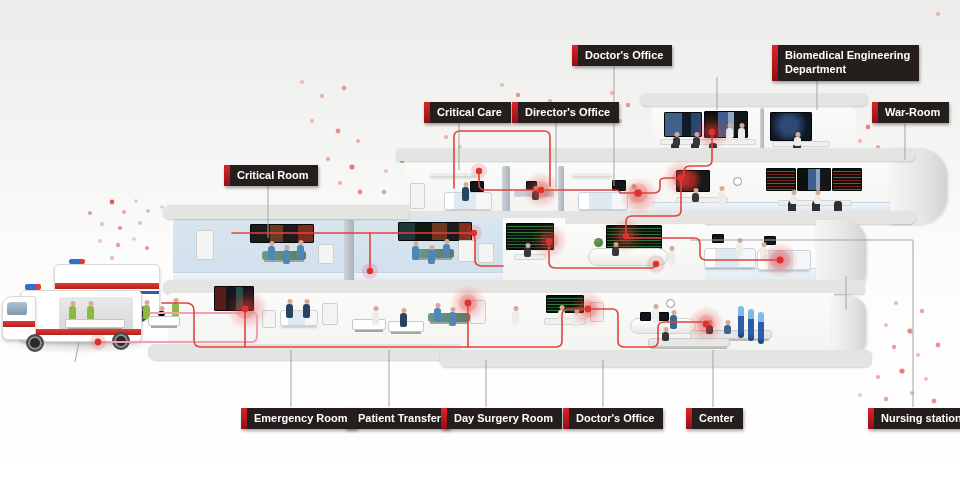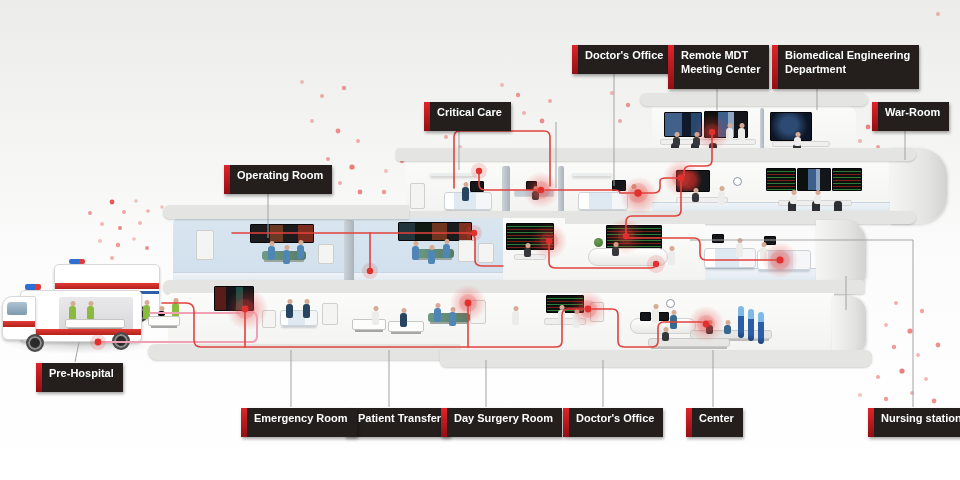--- a/index.html
+++ b/index.html
@@ -46,21 +46,21 @@
   .glow{position:absolute;border-radius:50%;background:radial-gradient(circle,rgba(228,57,52,.50) 0%,rgba(228,57,52,.18) 45%,rgba(228,57,52,0) 72%)}
   
   .amb-body{position:absolute;background:#fff;border:1px solid #d8d8d6;border-radius:5px;box-shadow:0 2px 3px rgba(0,0,0,.2)}
   .stripe-red{position:absolute;background:linear-gradient(180deg,#e23b35,#b3201c)}
   .stripe-blue{position:absolute;background:#2d5fa8}
   .wheel{position:absolute;border-radius:50%;background:#2a2a2a;border:2px solid #4c4c4c;box-shadow:inset 0 0 0 2px #8f8f8f}
   .lightbar{position:absolute;background:linear-gradient(90deg,#2e6fd1 0 60%,#e23b35 60%);border-radius:2px}
   .shadow{position:absolute;background:radial-gradient(ellipse,rgba(0,0,0,.14),rgba(0,0,0,0) 70%);border-radius:50%}
   
   .label{position:absolute;background:#241e1c;border-left:6px solid;border-image:linear-gradient(180deg,#e0252b,#8f0e14) 1;
-         color:#fff;padding:3px 9px 12px 7px;font-size:11px;font-weight:700;line-height:1.3;white-space:nowrap;
+         color:#fff;padding:3px 9px 4px 7px;font-size:11px;font-weight:700;line-height:1.3;white-space:nowrap;
          box-shadow:1px 2px 3px rgba(0,0,0,.35)}
   .label span{display:block}
   svg{position:absolute;left:0;top:0}
 </style>
 </head>
 <body>
 
 <div id="stage">
 
   <svg width="960" height="480">
@@ -390,39 +390,35 @@
           <circle cx="638" cy="193" r="3.8"></circle>
           <circle cx="681" cy="178" r="3.4"></circle>
           <circle cx="712" cy="132" r="3.2"></circle>
       </g>
     </g>
   </svg>
 
   <div class="label" style="left:572px;top:45px">
       <span>Doctor's Office</span>
     </div>
-  <div class="label" style="left:668px;top:45px">
-      <span>Remote MDT</span>
-      <span>Meeting Center</span>
-    </div>
   <div class="label" style="left:424px;top:102px">
       <span>Critical Care</span>
     </div>
   <div class="label" style="left:772px;top:45px">
       <span>Biomedical Engineering</span>
       <span>Department</span>
     </div>
+  <div class="label" style="left:512px;top:102px">
+      <span>Director's Office</span>
+    </div>
   <div class="label" style="left:872px;top:102px">
       <span>War-Room</span>
     </div>
   <div class="label" style="left:224px;top:165px">
-      <span>Operating Room</span>
-    </div>
-  <div class="label" style="left:36px;top:363px">
-      <span>Pre-Hospital</span>
+      <span>Critical Room</span>
     </div>
   <div class="label" style="left:345px;top:408px">
       <span>Patient Transfer</span>
     </div>
   <div class="label" style="left:241px;top:408px">
       <span>Emergency Room</span>
     </div>
   <div class="label" style="left:441px;top:408px">
       <span>Day Surgery Room</span>
     </div>

